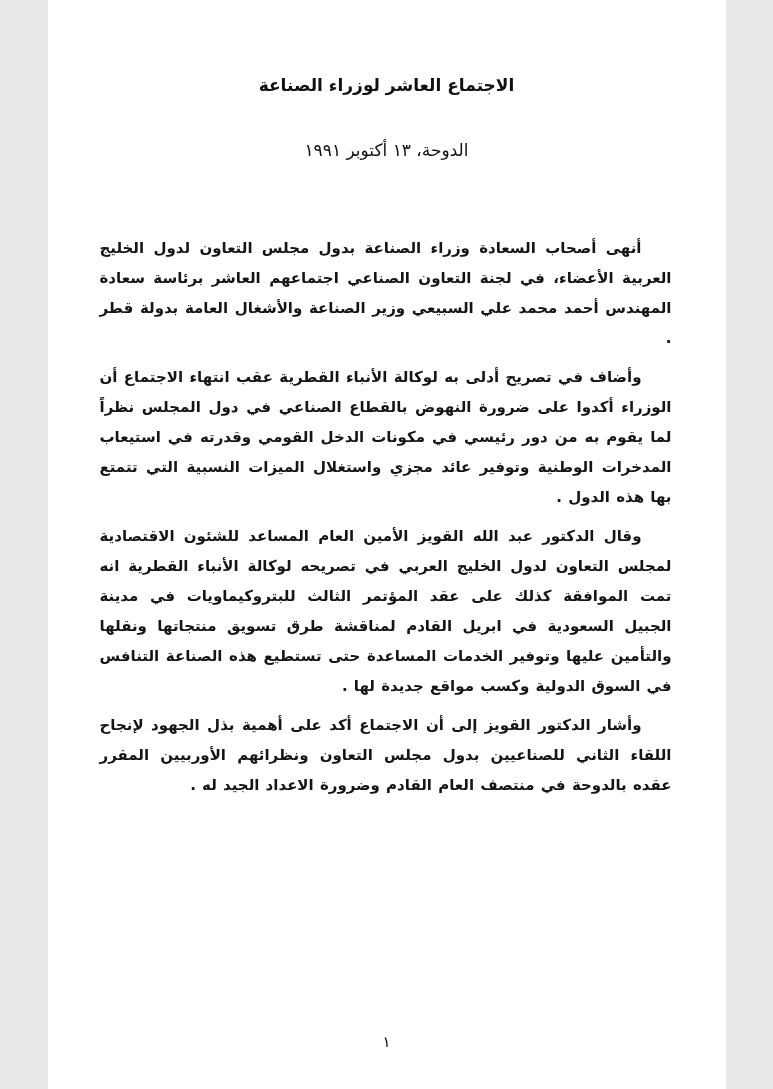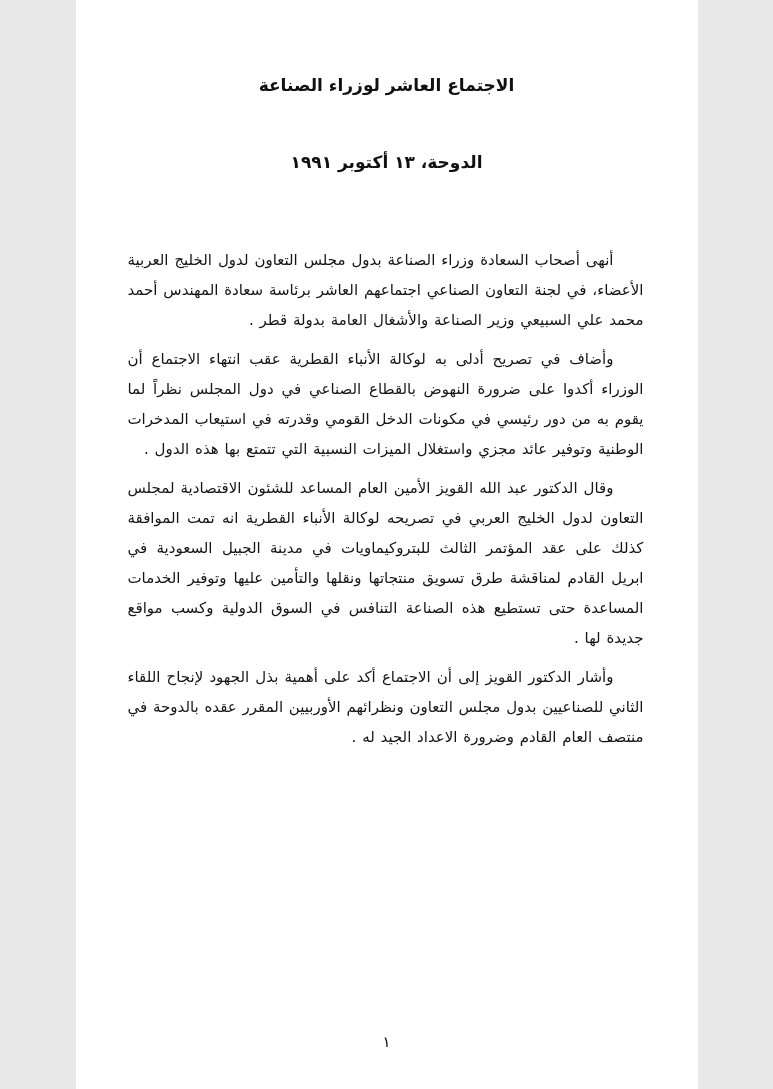--- a/index.html
+++ b/index.html
@@ -1,54 +1,55 @@
 <!DOCTYPE html>
 <html lang="ar"><head>
 <meta charset="utf-8">
 <style>
   * { margin: 0; padding: 0; box-sizing: border-box; }
   html, body { background: #e8e8e8; }
   body { font-family: "DejaVu Sans", sans-serif; }
 
   .page {
     position: relative;
-    width: 622px;
+    width: 678px;
     height: 1089px;
     margin: 0 auto;
     background: #ffffff;
     color: #111111;
     overflow: hidden;
     direction: rtl;
   }
 
   .doc-header {
     padding-top: 68px;
     text-align: center;
     direction: rtl;
   }
   .doc-title-line {
     font-size: 17px;
     font-weight: bold;
     line-height: 35px;
     letter-spacing: 0.2px;
   }
   .doc-dateline {
-    margin-top: 48px;
+    margin-top: 36px;
     font-size: 17px;
-    font-weight: bold;
+    font-weight: normal;
     line-height: 22px;
   }
 
   .doc-body {
     margin: 72px 54px 0 52px;
     direction: rtl;
     text-align: justify;
     font-size: 15px;
     line-height: 30px;
     color: #151515;
+    font-weight: bold;
   }
   .doc-body p {
     text-indent: 30px;
     margin-bottom: 9px;
     word-spacing: 1px;
   }
 
   .page-number {
     position: absolute;
     bottom: 38px;

